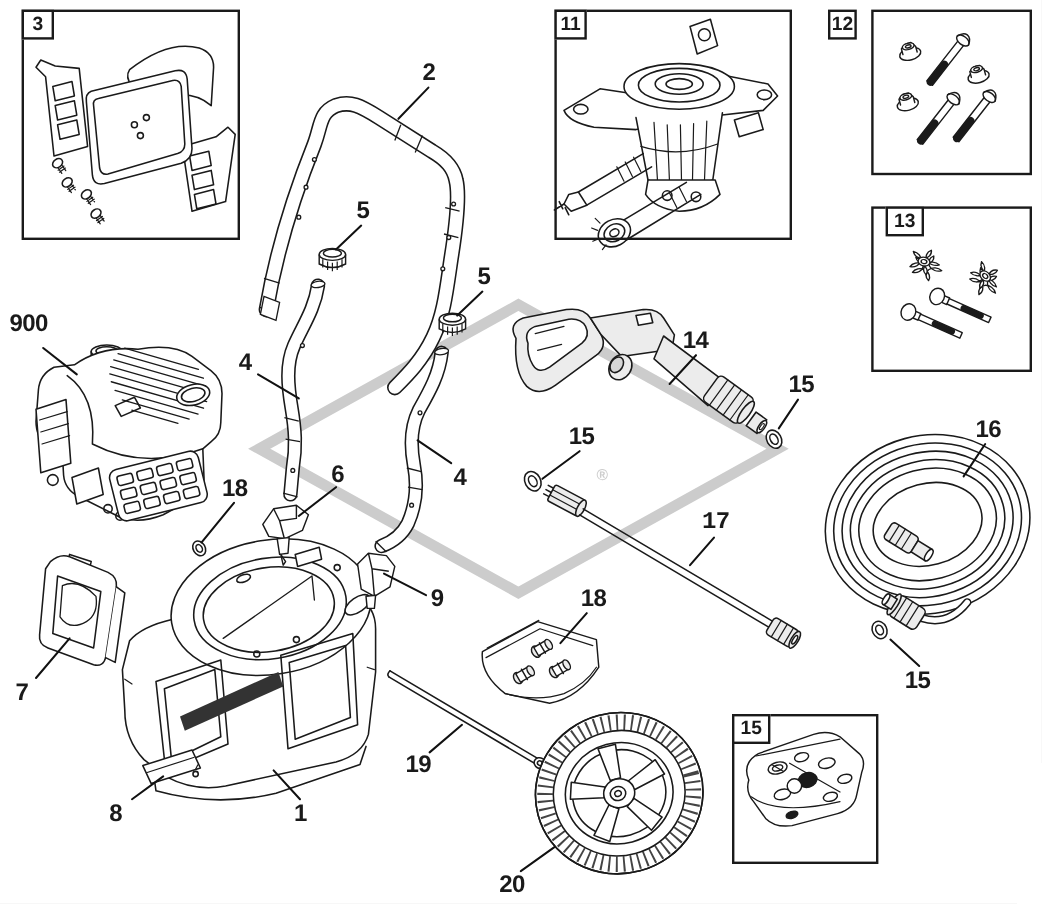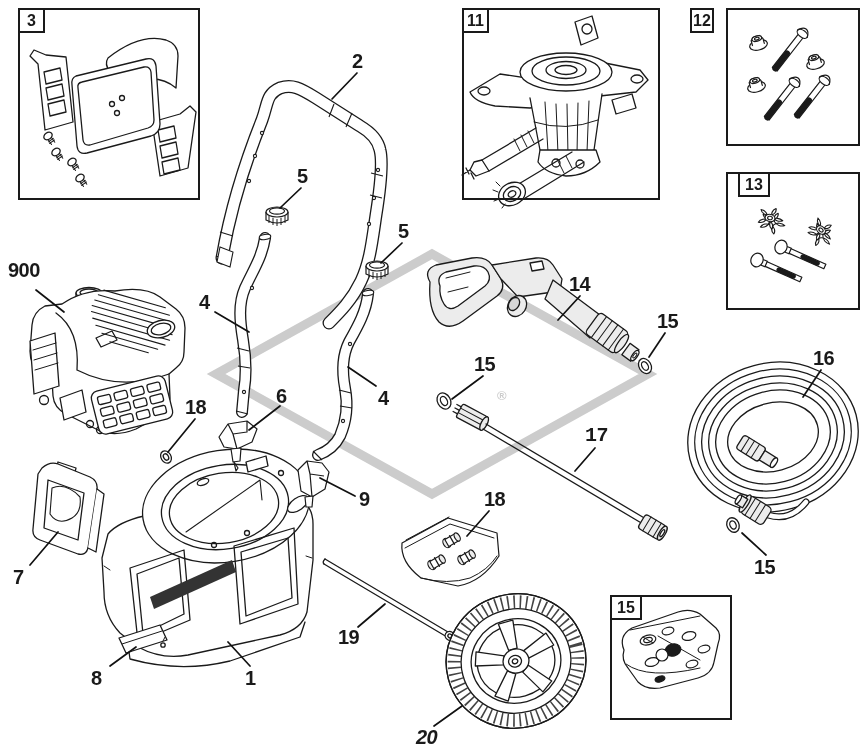--- a/index.html
+++ b/index.html
@@ -499,15 +499,15 @@
 <div class="callout" style="left:91px;top:668px;">8</div>
 <div class="callout" style="left:245px;top:668px;">1</div>
 <div class="callout" style="left:569px;top:274px;">14</div>
 <div class="callout" style="left:657px;top:311px;">15</div>
 <div class="callout" style="left:474px;top:354px;">15</div>
 <div class="callout" style="left:585px;top:426px;font-family:Liberation Mono, monospace;">17</div>
 <div class="callout" style="left:813px;top:348px;">16</div>
 <div class="callout" style="left:754px;top:557px;">15</div>
 <div class="callout" style="left:484px;top:489px;text-align:right;">18</div>
 <div class="callout" style="left:338px;top:627px;">19</div>
-<div class="callout" style="left:416px;top:727px;font-style:italic;">20</div>
+<div class="callout" style="left:416px;top:727px;">20</div>
 
 </div>
 
 </body></html>

